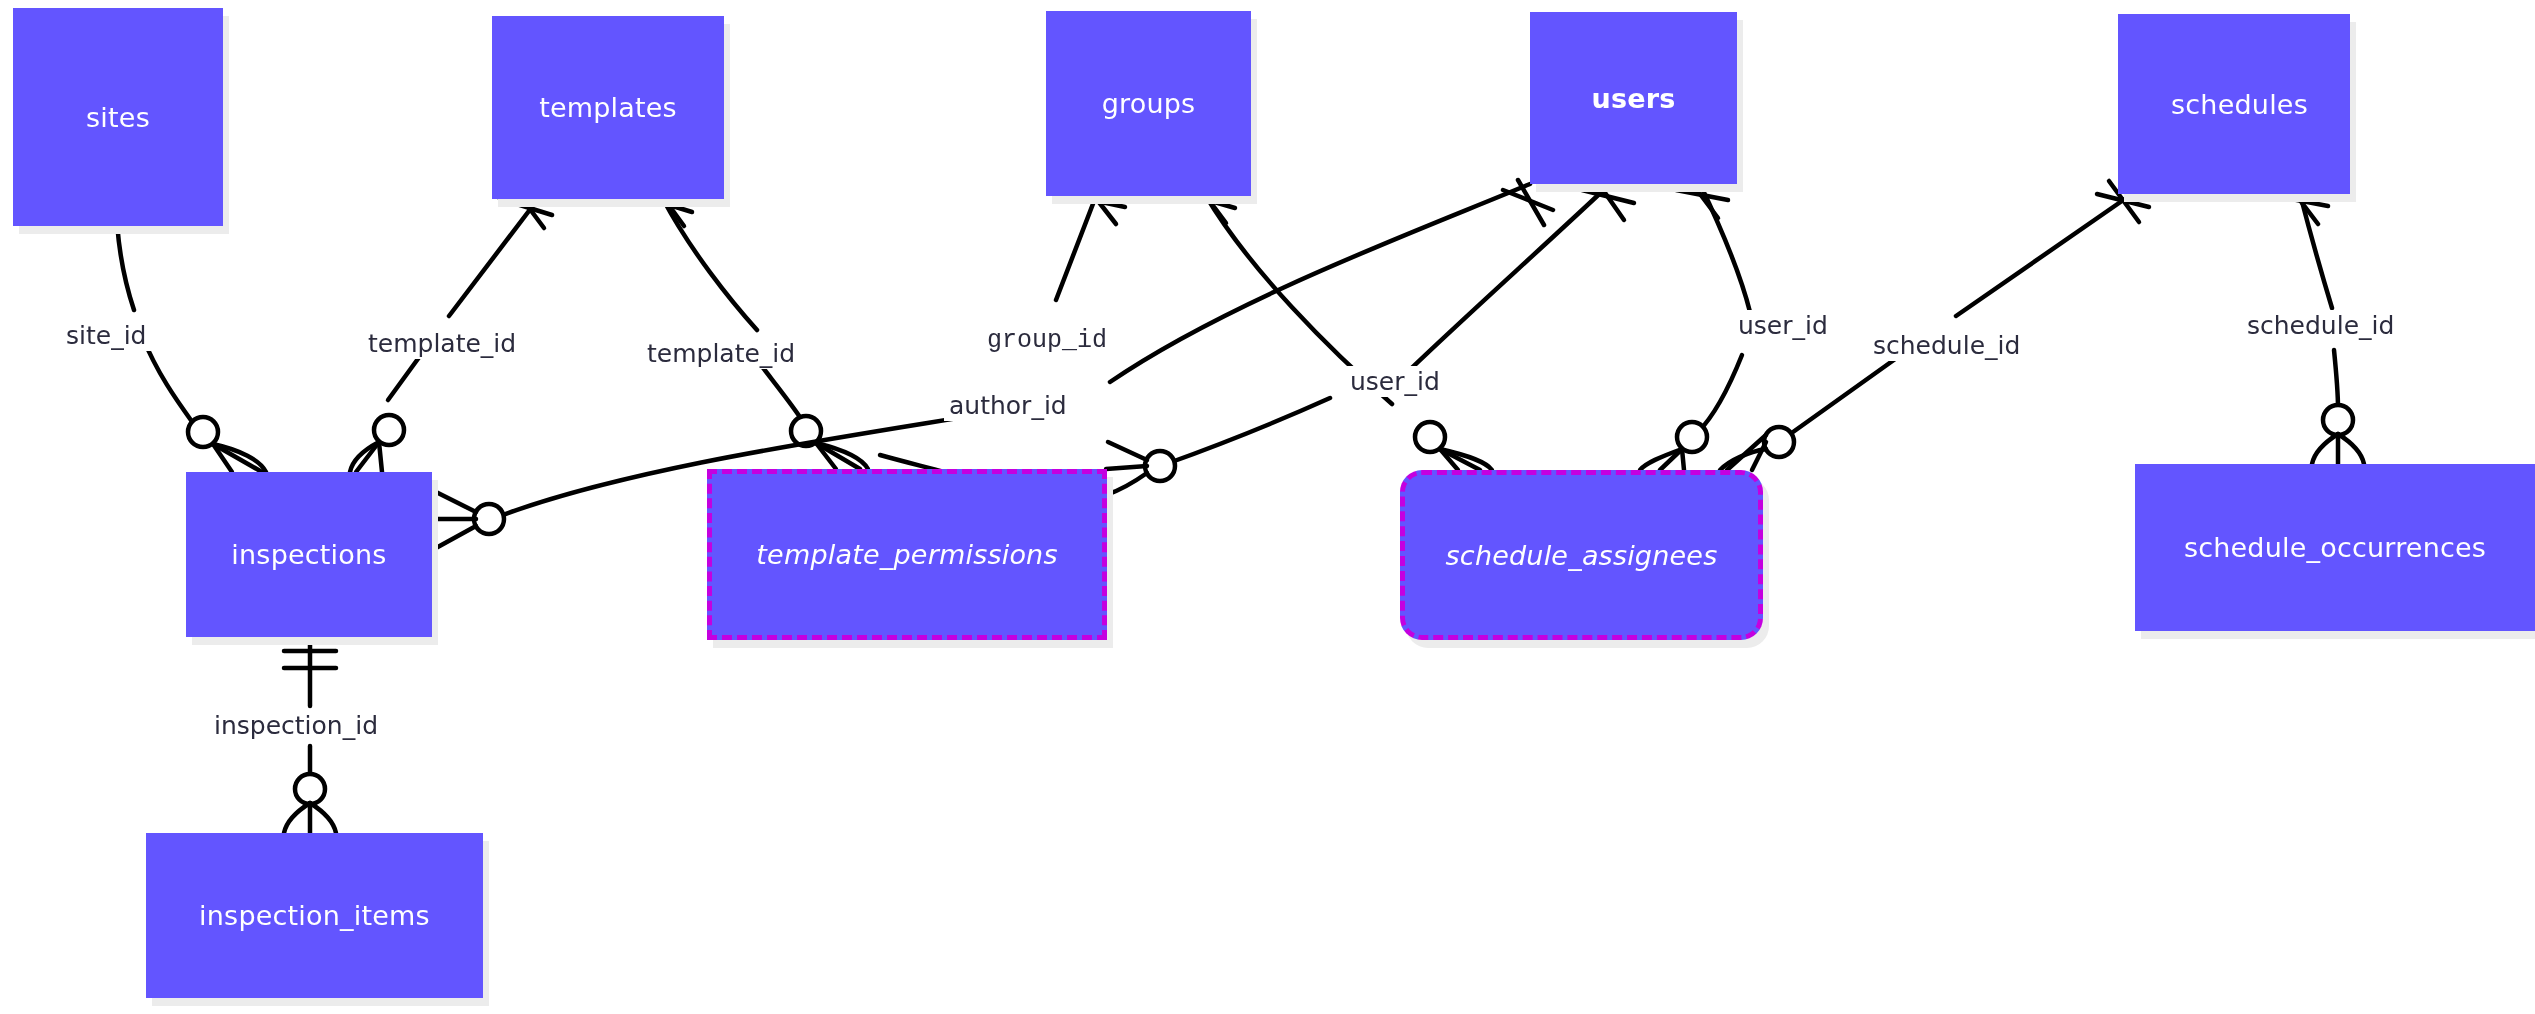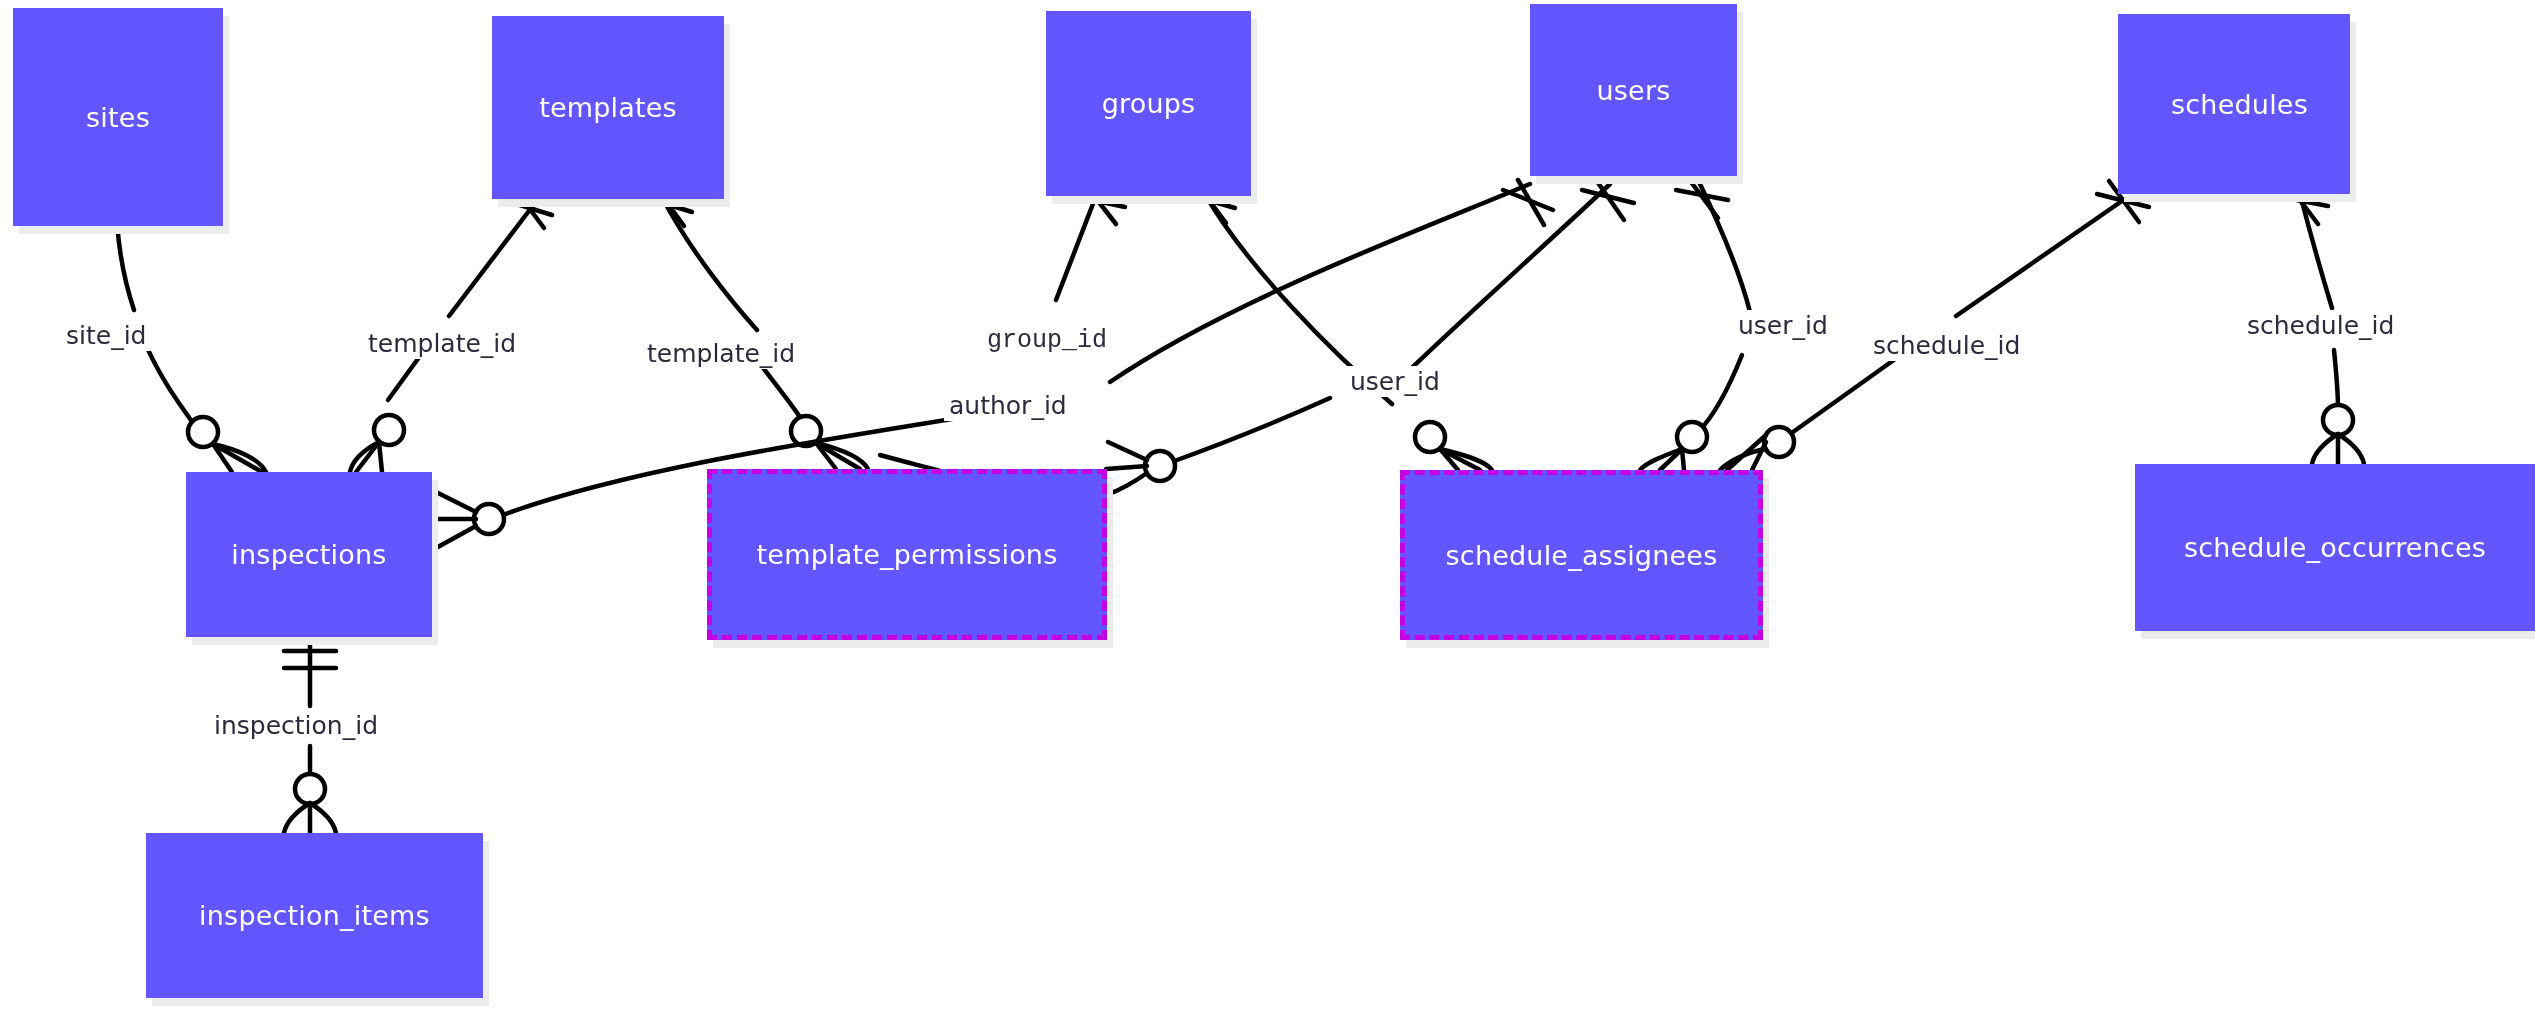--- a/index.html
+++ b/index.html
@@ -29,20 +29,21 @@
     box-shadow: 6px 8px 0 0 #ececec;
     display: flex;
     align-items: center;
     justify-content: center;
     box-sizing: border-box;
     z-index: 3;
   }
   .entity.highlighted {
     border: 5px dashed #c400e0;
     box-shadow: 6px 8px 0 0 #ececec;
+    font-style: italic;
   }
   .entity-label {
     color: #ffffff;
     font-size: 27px;
     font-family: "DejaVu Sans", "Liberation Sans", sans-serif;
     letter-spacing: 0.2px;
     white-space: nowrap;
   }
   .edge-label {
     position: absolute;
@@ -202,37 +203,37 @@
   </div>
 
   <div class="entity" style="left:492px; top:16px; width:232px; height:183px;">
     <span class="entity-label">templates</span>
   </div>
 
   <div class="entity" style="left:1046px; top:11px; width:205px; height:185px;">
     <span class="entity-label">groups</span>
   </div>
 
-  <div class="entity" style="left:1530px; top:4px; width:207px; height:172px;">
+  <div class="entity" style="left:1530px; top:12px; width:207px; height:172px;font-weight:bold;">
     <span class="entity-label">users</span>
   </div>
 
   <div class="entity" style="left:2118px; top:14px; width:232px; height:180px;padding-left:11px;">
     <span class="entity-label">schedules</span>
   </div>
 
   <div class="entity" style="left:186px; top:472px; width:246px; height:165px;">
     <span class="entity-label">inspections</span>
   </div>
 
   <div class="entity highlighted" style="left:707px; top:469px; width:400px; height:171px;">
     <span class="entity-label">template_permissions</span>
   </div>
 
-  <div class="entity highlighted" style="left:1400px; top:470px; width:363px; height:170px;">
+  <div class="entity highlighted" style="left:1400px; top:470px; width:363px; height:170px;border-radius:22px;">
     <span class="entity-label">schedule_assignees</span>
   </div>
 
   <div class="entity" style="left:2135px; top:464px; width:400px; height:167px;">
     <span class="entity-label">schedule_occurrences</span>
   </div>
 
   <div class="entity" style="left:146px; top:833px; width:337px; height:165px;">
     <span class="entity-label">inspection_items</span>
   </div>

